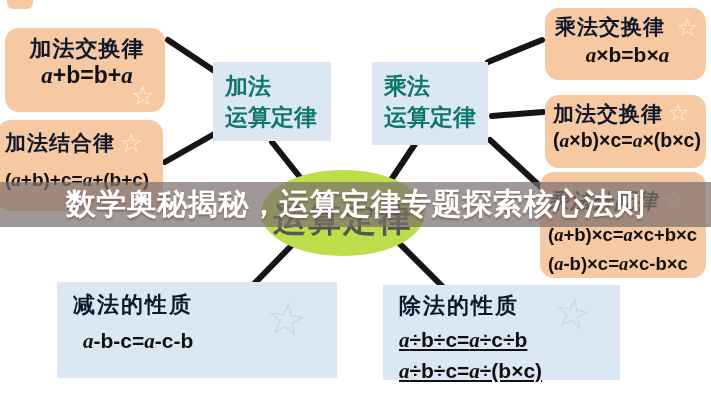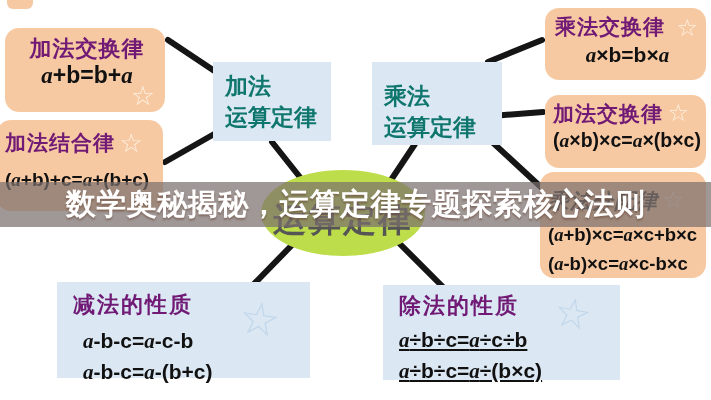--- a/index.html
+++ b/index.html
@@ -4,21 +4,21 @@
 <style>
   html,body{margin:0;padding:0;background:#fff;}
   .stage{
     position:relative;width:711px;height:400px;overflow:hidden;
     background:#fff;font-family:"Liberation Sans",sans-serif;
   }
   .connectors{position:absolute;left:0;top:0;z-index:2;}
   .node{position:absolute;box-sizing:border-box;z-index:3;}
   .peach{background:#f7c9a2;border-radius:14px;}
   .blue{background:#dbe8f4;}
-  .title{font-weight:700;color:#701a75;line-height:1.2;}
+  .title{font-weight:700;color:#0f172a;line-height:1.2;}
   .fx{font-weight:700;color:#111;font-family:"Liberation Sans",sans-serif;}
   .fx i{font-family:"Liberation Serif",serif;font-weight:700;}
   .star{
     position:absolute;font-weight:400;line-height:1;z-index:1;
     pointer-events:none;
   }
   .star.on-peach{color:rgba(255,243,230,0.95);}
   .star.on-blue{color:rgba(173,200,226,0.55);}
 
   
@@ -32,21 +32,21 @@
   .n-addcom .star{right:10px;bottom:2px;font-size:27px;}
 
   
   .n-addass{left:-3px;top:120px;width:166px;height:91px;padding:10px 4px 0 8px;}
   .n-addass .title{font-size:21px;letter-spacing:1px;display:inline-block;}
   .n-addass .star{left:134px;top:10px;font-size:26px;position:static;display:inline-block;vertical-align:top;color:rgba(255,243,230,0.95);}
   .n-addass .fx{font-size:19px;margin-top:13px;letter-spacing:0;}
 
   
   .n-addhub{left:213px;top:62px;width:118px;height:79px;padding:9px 6px 0 12px;}
-  .n-mulhub{left:372px;top:62px;width:130px;height:83px;padding:19px 6px 0 12px;}
+  .n-mulhub{left:372px;top:62px;width:116px;height:83px;padding:9px 6px 0 12px;}
   .hub-line{font-weight:700;font-size:23px;color:#0f766e;line-height:1.35;}
 
   
   .n-mulcom{left:545px;top:8px;width:161px;height:72px;padding:6px 6px 0 10px;text-align:center;}
   .n-mulcom .title{font-size:21px;letter-spacing:1px;text-align:left;}
   .n-mulcom .fx{font-size:21px;margin-top:4px;}
   .n-mulcom .star{right:8px;top:8px;font-size:24px;}
 
   
   .n-mulass{left:545px;top:95px;width:161px;height:73px;padding:6px 4px 0 8px;}
@@ -54,21 +54,21 @@
   .n-mulass .star{position:static;display:inline-block;font-size:24px;vertical-align:top;color:rgba(255,243,230,0.95);}
   .n-mulass .fx{font-size:19.5px;margin-top:3px;}
 
   
   .n-muldis{left:540px;top:172px;width:166px;height:106px;padding:16px 4px 0 8px;}
   .n-muldis .title{font-size:21px;letter-spacing:1px;display:inline-block;color:#333;font-style:italic;}
   .n-muldis .star{position:static;display:inline-block;font-size:24px;vertical-align:top;color:rgba(255,243,230,0.95);}
   .n-muldis .fx{font-size:18.5px;margin-top:8px;line-height:1.55;}
 
   
-  .n-sub{left:57px;top:282px;width:253px;height:96px;padding:10px 6px 0 16px;}
+  .n-sub{left:57px;top:282px;width:280px;height:96px;padding:10px 6px 0 16px;}
   .n-sub .title{font-size:22px;letter-spacing:2px;}
   .n-sub .fx{font-size:21px;margin-top:8px;line-height:1.45;padding-left:10px;}
   .n-sub .star{right:30px;top:14px;font-size:46px;transform:rotate(8deg);}
 
   
   .n-div{left:383px;top:285px;width:237px;height:95px;padding:8px 6px 0 16px;}
   .n-div .title{font-size:22px;letter-spacing:2px;}
   .n-div .fx{font-size:21px;margin-top:6px;line-height:1.45;text-decoration:underline;}
   .n-div .star{right:28px;top:8px;font-size:42px;transform:rotate(10deg);}
 
@@ -154,21 +154,20 @@
     <div class="fx">
       <div>(<i>a</i>+b)×c=<i>a</i>×c+b×c</div>
       <div>(<i>a</i>-b)×c=<i>a</i>×c-b×c</div>
     </div>
   </div>
 
   <div class="node blue n-sub">
     <div class="title">减法的性质</div>
     <div class="fx">
       <div><i>a</i>-b-c=<i>a</i>-c-b</div>
-      <div><i>a</i>-b-c=<i>a</i>-(b+c)</div>
     </div>
     <span class="star on-blue">☆</span>
   </div>
 
   <div class="node blue n-div">
     <div class="title">除法的性质</div>
     <div class="fx">
       <div><i>a</i>÷b÷c=<i>a</i>÷c÷b</div>
       <div><i>a</i>÷b÷c=<i>a</i>÷(b×c)</div>
     </div>

